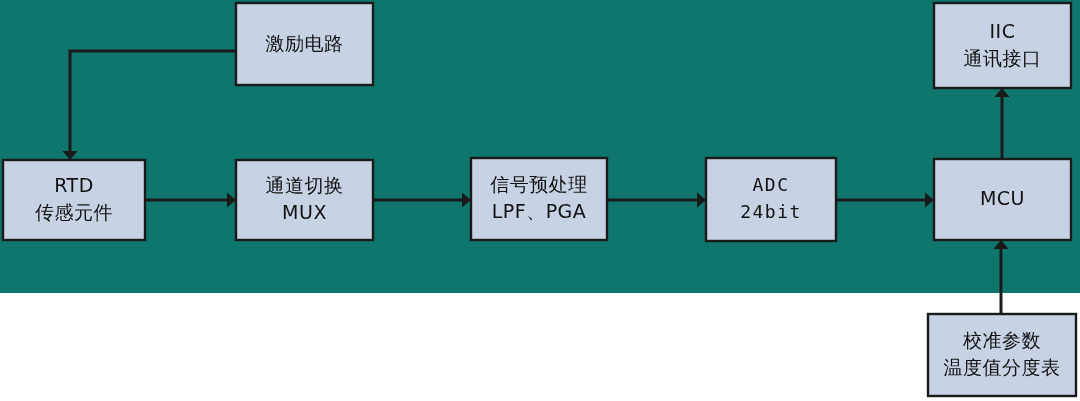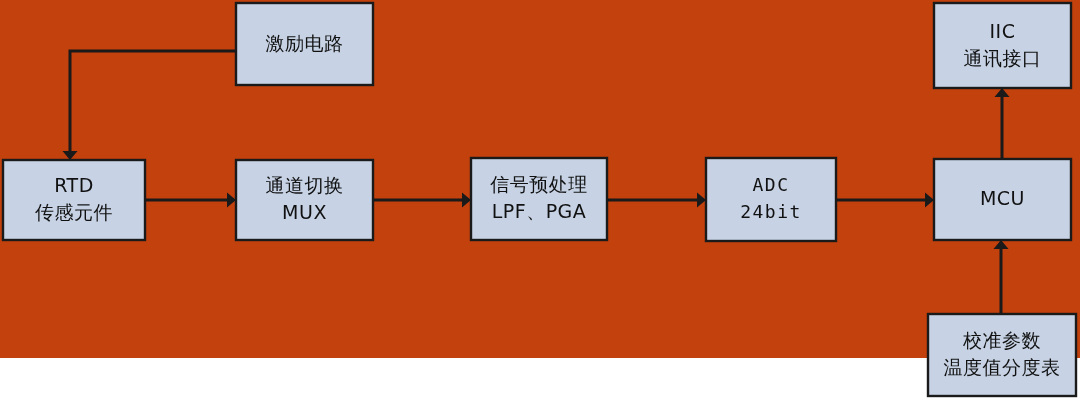--- a/index.html
+++ b/index.html
@@ -1,21 +1,21 @@
 <!DOCTYPE html>
 <html><head>
 <meta charset="utf-8">
 <style>
   html,body{margin:0;padding:0;background:#ffffff;}
   body{
     width:1080px;height:401px;
     font-family:"DejaVu Sans","Liberation Sans",sans-serif;
     overflow:hidden;
   }
-  #diagram-root{position:relative;width:1080px;height:358px;background:#c2410c;}
+  #diagram-root{position:relative;width:1080px;height:293px;background:#0f766e;}
   svg.diagram{position:absolute;left:0;top:0;width:1080px;height:401px;display:block;}
   .block-rect{fill:#c7d3e5;stroke:#1a1a1a;stroke-width:2.4;}
   .conn-line{stroke:#1a1a1a;stroke-width:3;fill:none;stroke-linecap:butt;}
   .conn-head{fill:#1a1a1a;}
   .block-label{
     font-family:"DejaVu Sans","Liberation Sans",sans-serif;
     font-size:19px;fill:#111111;text-anchor:middle;
     dominant-baseline:middle;
     letter-spacing:0.5px;
   }

